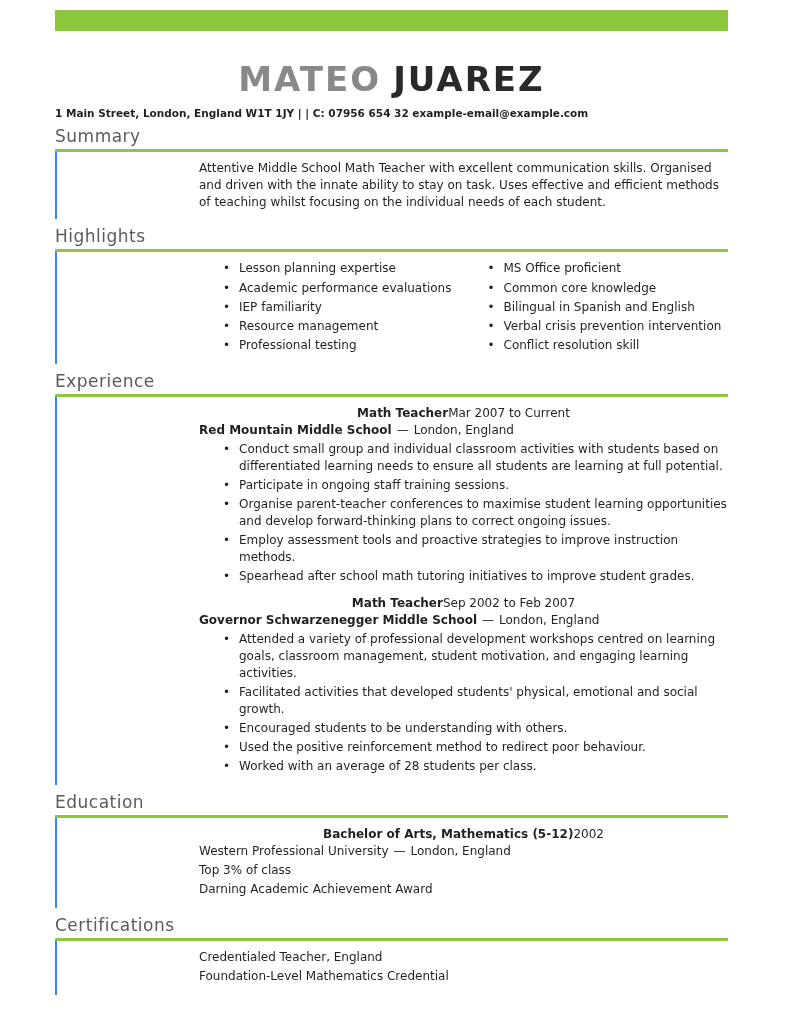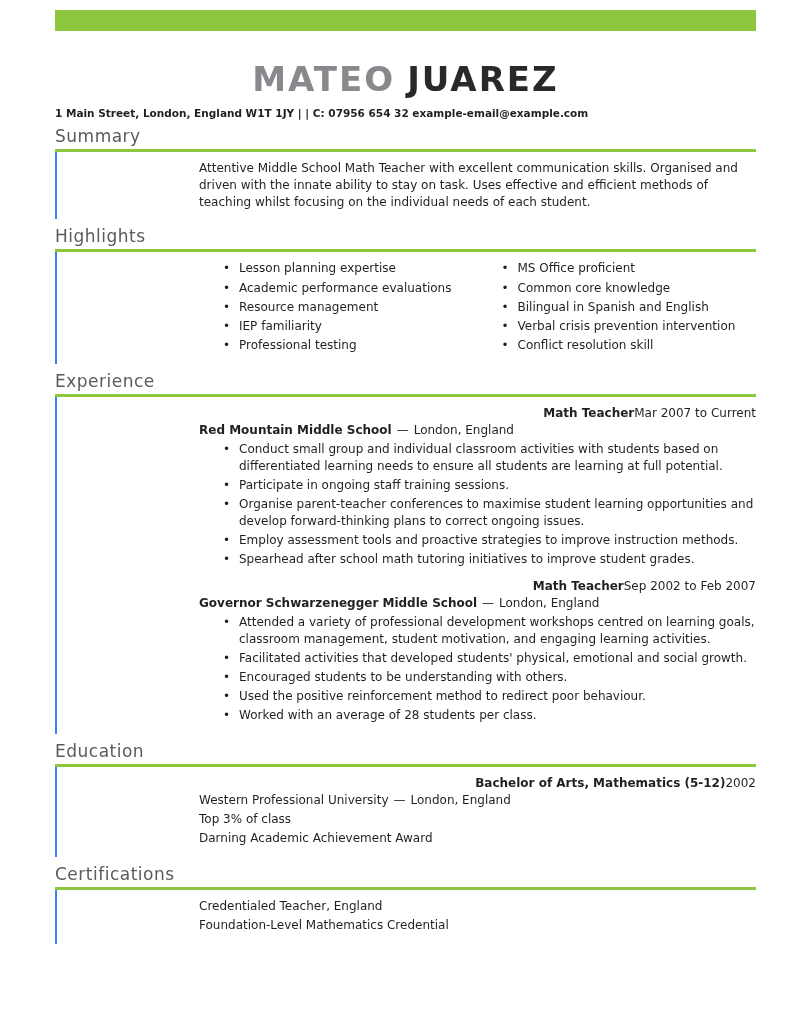--- a/index.html
+++ b/index.html
@@ -4,21 +4,21 @@
 <style>
   * { margin:0; padding:0; box-sizing:border-box; }
   html,body { background:#ffffff; }
   body {
     width:800px; height:1035px;
     font-family:"DejaVu Sans", sans-serif;
     color:#231f20;
     position:relative;
     overflow:hidden;
   }
-  .page { padding:8px 44px 0 55px; }
+  .page { padding:8px 72px 0 55px; }
 
   .top-bar { height:21px; background:var(--accent,#8dc63f); margin-top:2px; }
 
   .name {
     text-align:center; margin-top:30px;
     font-size:34px; font-weight:bold; letter-spacing:2px;
     color:#2b2829; line-height:1.1;
   }
   .name .first { color:#87898c; margin-right:12px; }
 
@@ -45,21 +45,21 @@
     content:"\2022";
     position:absolute; left:24px; top:0;
     font-size:12px; color:#231f20;
   }
 
   .hl-cols { display:flex; }
   .hl-col { width:50%; }
 
   .job { margin-bottom:10px; }
   .job:last-child { margin-bottom:0; }
-  .job-header, .edu-header { display:flex; justify-content:flex-end; align-items:baseline; }
+  .job-header, .edu-header { display:flex; justify-content:center; align-items:baseline; }
   .job-title, .employer, .degree { font-weight:bold; }
   .job-dates, .edu-year { font-size:12px; white-space:nowrap; }
   .employer-line { margin-bottom:2px; }
   .dash { padding:0 5px; }
 
   .plain-line { margin-bottom:2px; }
 </style>
 </head>
 <body>
 
@@ -82,22 +82,22 @@
   </div>
 
   <div class="section">
     <div class="section-title">Highlights</div>
     <div class="rule"></div>
     <div class="section-body">
       <div class="hl-cols">
         <ul class="hl-col">
           <li class="bullet">Lesson planning expertise</li>
           <li class="bullet">Academic performance evaluations</li>
+          <li class="bullet">IEP familiarity</li>
           <li class="bullet">Resource management</li>
-          <li class="bullet">IEP familiarity</li>
           <li class="bullet">Professional testing</li>
         </ul>
         <ul class="hl-col">
           <li class="bullet">MS Office proficient</li>
           <li class="bullet">Common core knowledge</li>
           <li class="bullet">Bilingual in Spanish and English</li>
           <li class="bullet">Verbal crisis prevention intervention</li>
           <li class="bullet">Conflict resolution skill</li>
         </ul>
       </div>

